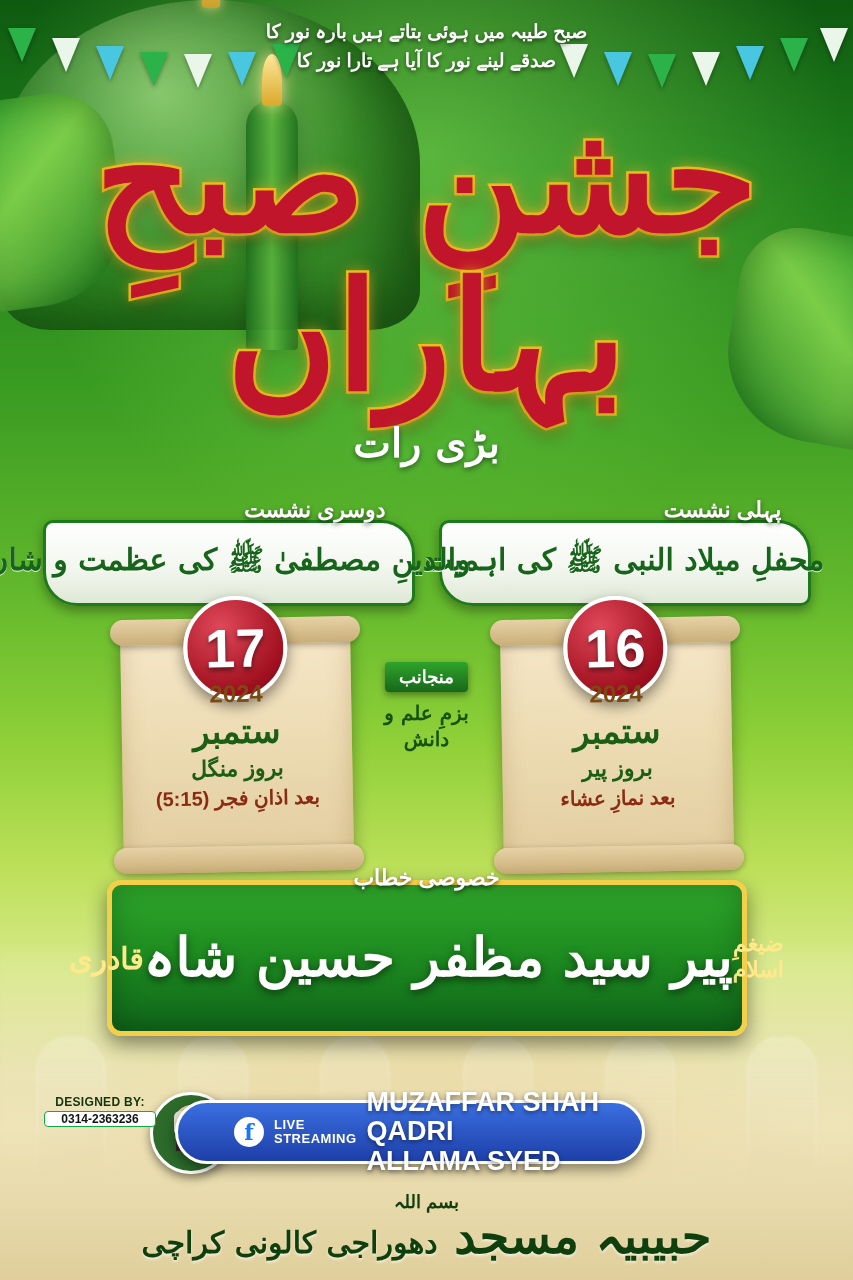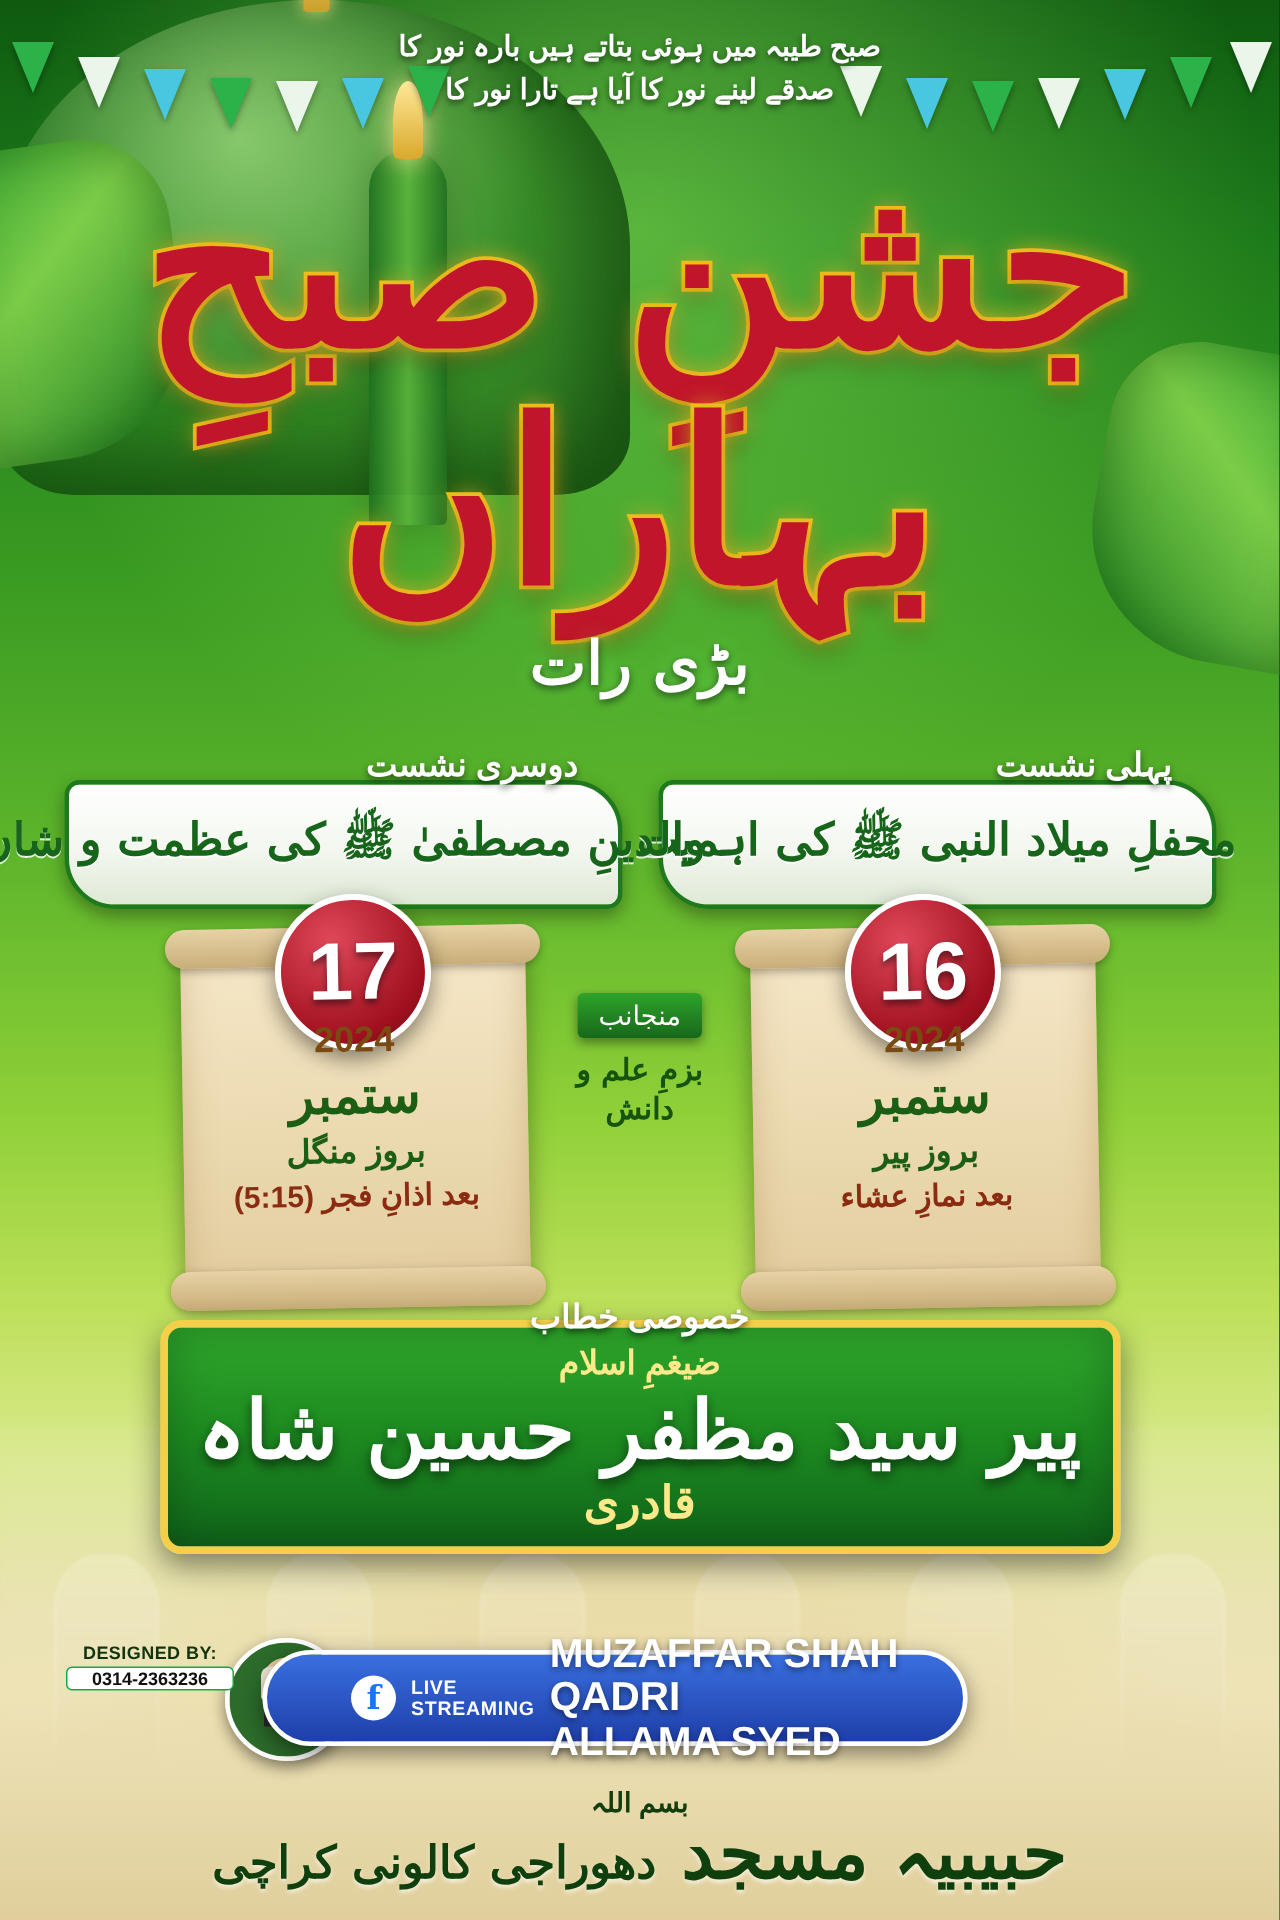--- a/index.html
+++ b/index.html
@@ -190,37 +190,37 @@
     text-shadow: 0 3px 5px rgba(0,0,0,.5);
   }
 
   
   .center-ribbon {
     position:absolute; top:662px; left:50%; transform:translateX(-50%);
     width:130px; text-align:center; direction:rtl;
   }
   .ribbon-tag {
     display:inline-block; background:linear-gradient(180deg,#2fa32b,#17681a);
-    color:#fff; font-size:18px; font-weight:normal; padding:4px 14px;
+    color:#fff; font-size:18px; font-weight:bold; padding:4px 14px;
     border-radius:4px; box-shadow:0 3px 7px rgba(0,0,0,.4);
   }
   .ribbon-text {
     margin-top:8px; direction:rtl; font-family:"DejaVu Serif", serif;
     font-size:20px; font-weight:bold; color:#16530f; line-height:1.3;
   }
 
   
   .speaker-panel {
     position:absolute; top:880px; left:50%; transform:translateX(-50%);
     width:640px; height:156px;
     background: linear-gradient(180deg,#2fa82b 0%, #1d8a20 50%, #10651a 100%);
     border:5px solid #f3cf4a;
     border-radius:14px;
     box-shadow: 0 8px 20px rgba(0,0,0,.45), inset 0 0 30px rgba(0,0,0,.25);
-    display:flex; flex-direction:column; align-items:center; justify-content:center;
+    display:flex; flex-direction:row; align-items:center; justify-content:center;
     direction:rtl; text-align:center;
   }
   .khitab {
     position:absolute; top:-20px; left:50%; transform:translateX(-50%);
     direction:rtl; font-size:22px; font-weight:bold; color:#ffffff;
     text-shadow:0 2px 4px rgba(0,0,0,.6);
     white-space:nowrap;
   }
   .speaker-title {
     font-size:22px; font-weight:bold; color:#ffe98a; margin-bottom:2px;

